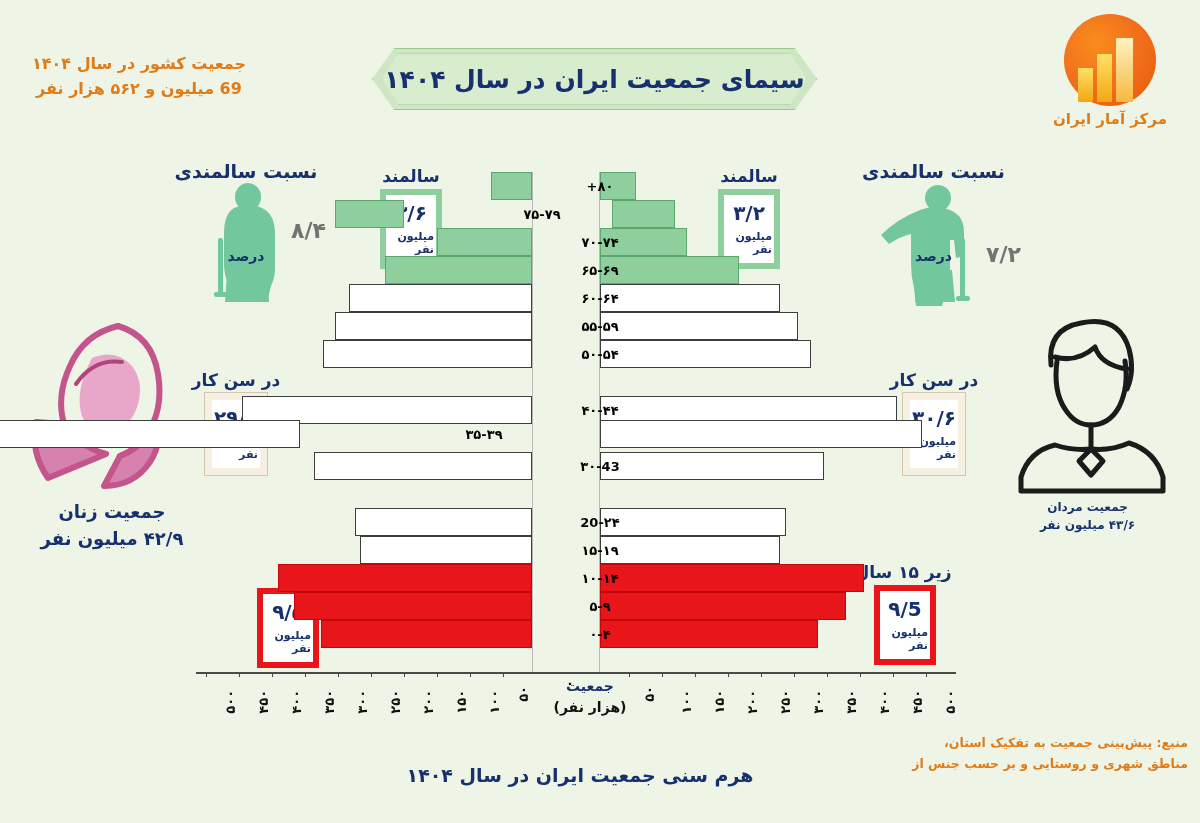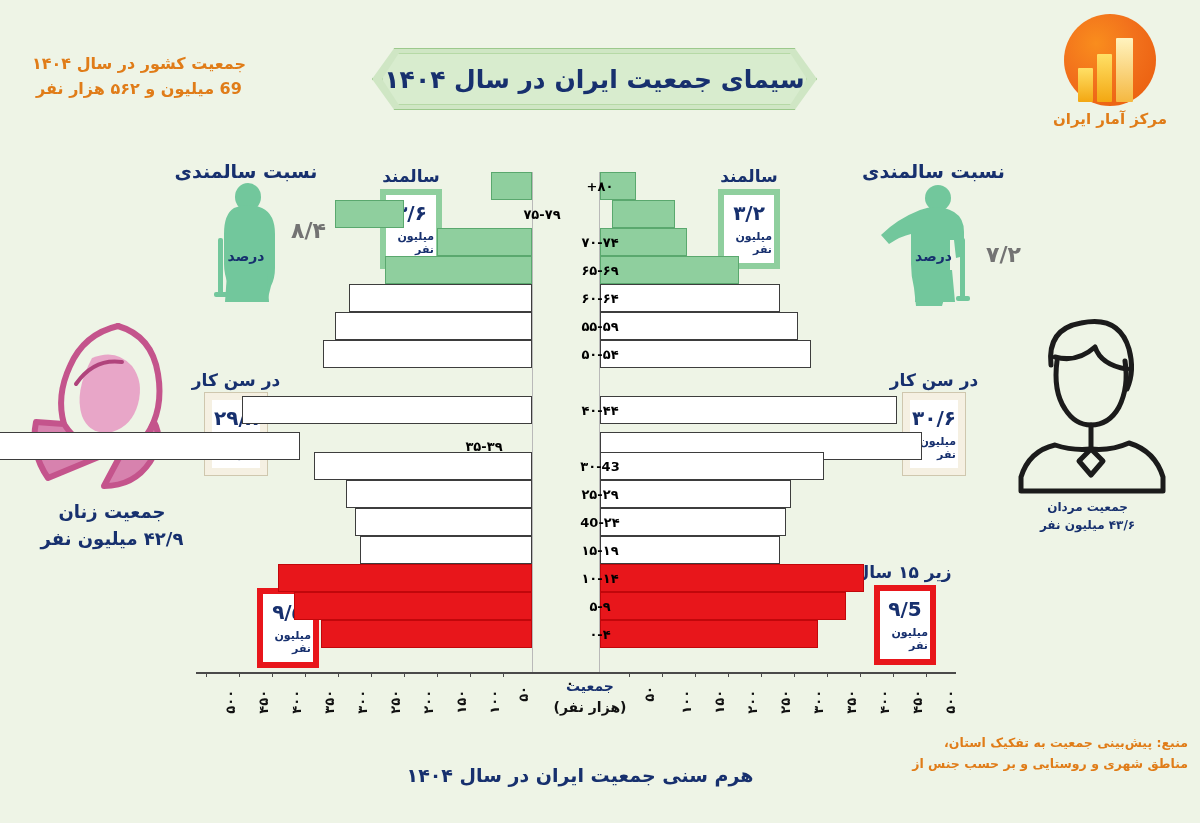--- a/index.html
+++ b/index.html
@@ -312,39 +312,34 @@
       <div class="prow" style="top: 168px; left: 0px; width: 1200px;">
         <div class="bar bar-left b-white" style="right: 668px; width: 209px;"></div>
         <div class="bar bar-right b-white" style="left: 600px; width: 211px;"></div>
         <div class="agelabel">۵۰-۵۴</div>
       </div>
       <div class="prow" style="top: 224px; left: 0px; width: 1200px;">
         <div class="bar bar-left b-white" style="right: 668px; width: 290px;"></div>
         <div class="bar bar-right b-white" style="left: 600px; width: 297px;"></div>
         <div class="agelabel">۴۰-۴۴</div>
       </div>
-      <div class="prow" style="top: 260px; left: 0px; width: 968px; border-radius: 12px;">
+      <div class="prow" style="top: 248px; left: 0px; width: 968px; border-radius: 12px;">
         <div class="bar bar-left b-white" style="right: 668px; width: 313px;"></div>
         <div class="bar bar-right b-white" style="left: 600px; width: 322px;"></div>
         <div class="agelabel">۳۵-۳۹</div>
       </div>
       <div class="prow" style="top: 280px; left: 0px; width: 1200px;">
         <div class="bar bar-left b-white" style="right: 668px; width: 218px;"></div>
         <div class="bar bar-right b-white" style="left: 600px; width: 224px;"></div>
         <div class="agelabel">۳۰-43</div>
       </div>
-      <div class="prow" style="top: 308px; left: 0px; width: 1200px;">
-        <div class="bar bar-left b-white" style="right: 668px; width: 186px;"></div>
-        <div class="bar bar-right b-white" style="left: 600px; width: 191px;"></div>
-        <div class="agelabel">۲۵-۲۹</div>
-      </div>
       <div class="prow" style="top: 336px; left: 0px; width: 1200px;">
         <div class="bar bar-left b-white" style="right: 668px; width: 177px;"></div>
         <div class="bar bar-right b-white" style="left: 600px; width: 186px;"></div>
-        <div class="agelabel">40-۲۴</div>
+        <div class="agelabel">20-۲۴</div>
       </div>
       <div class="prow" style="top: 364px; left: 0px; width: 1200px;">
         <div class="bar bar-left b-white" style="right: 668px; width: 172px;"></div>
         <div class="bar bar-right b-white" style="left: 600px; width: 180px;"></div>
         <div class="agelabel">۱۵-۱۹</div>
       </div>
       <div class="prow" style="top: 392px; left: 0px; width: 1200px;">
         <div class="bar bar-left b-red" style="right: 668px; width: 254px;"></div>
         <div class="bar bar-right b-red" style="left: 600px; width: 264px;"></div>
         <div class="agelabel">۱۰-۱۴</div>

